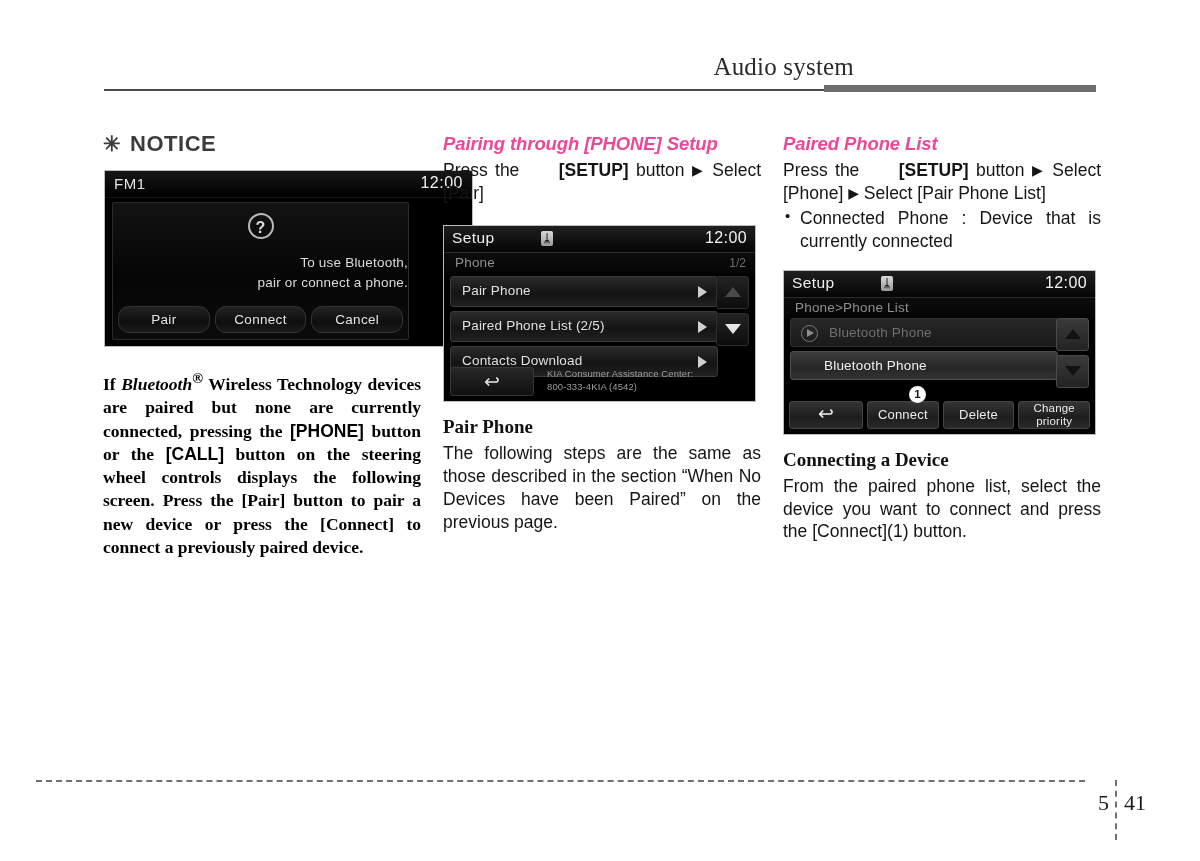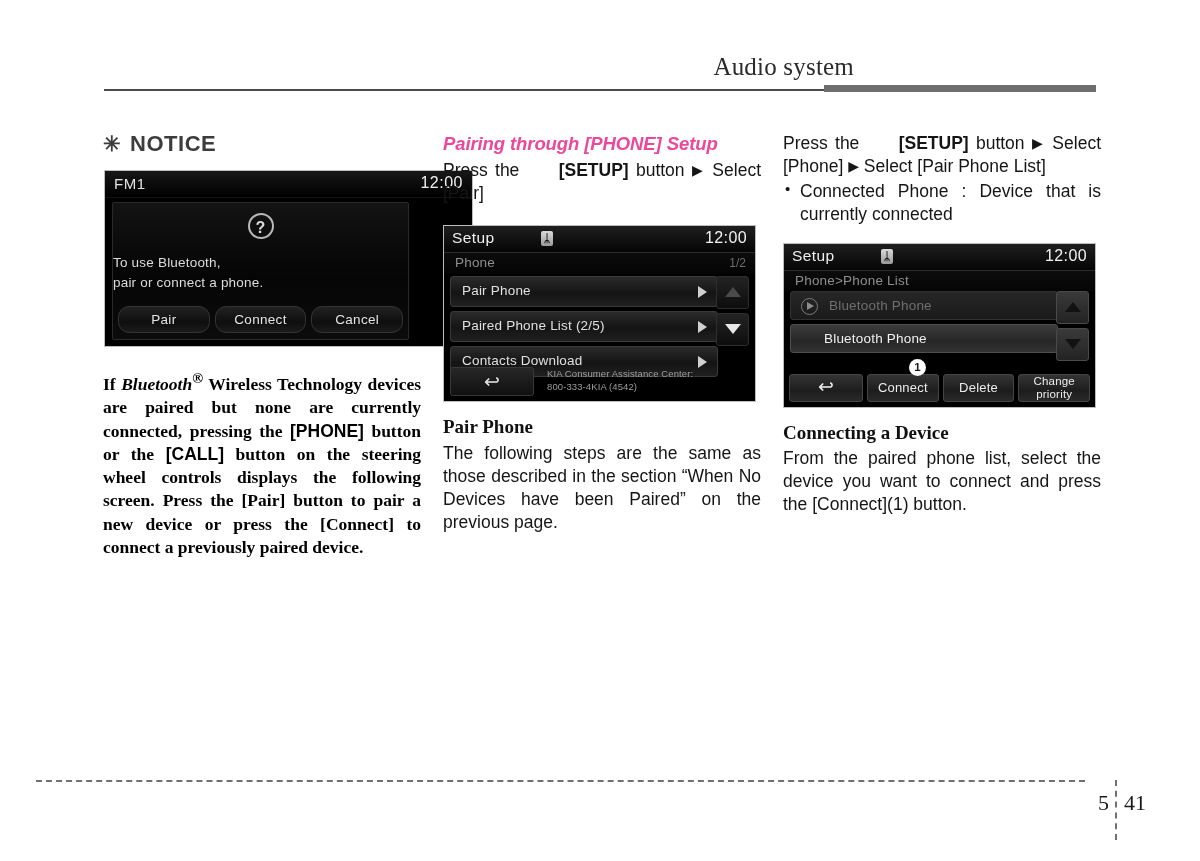--- a/index.html
+++ b/index.html
@@ -206,21 +206,21 @@
     font-size: 16px;
     font-weight: bold;
     line-height: 25px;
     text-align: center;
     box-sizing: border-box;
   }
   #bt-message {
     position: absolute;
     left: 0; right: 0;
     top: 50px;
-    text-align: left;
+    text-align: right;
     font-size: 13.5px;
     line-height: 1.45;
     color: #dcdcdc;
     letter-spacing: 0.2px;
   }
   #bt-buttons {
     position: absolute;
     left: 5px; right: 5px;
     bottom: 6px;
     display: flex;
@@ -623,20 +623,21 @@
       </div>
     </div>
   </div>
 
   <h3 class="subhead-serif">Pair Phone</h3>
   <p class="body-sans">The following steps are the same as those described in the section “When No Devices have been Paired” on the previous page.</p>
 </div>
 
 <div class="column" id="col-right">
 
+  <h2 class="section-heading-italic">Paired Phone List</h2>
   <p class="body-sans">Press the <span class="bold">[SETUP]</span> button <span class="tri">▶</span> Select [Phone] <span class="tri">▶</span> Select [Pair Phone List]</p>
 
   <ul class="bullets">
     <li>Connected Phone : Device that is currently connected</li>
   </ul>
 
   <div class="screen" id="screen-phone-list" style="margin-top:17px;">
     <div class="hu-titlebar">
       <span class="hu-title">Setup</span>
       <span class="bt-badge">ᛦ</span>

